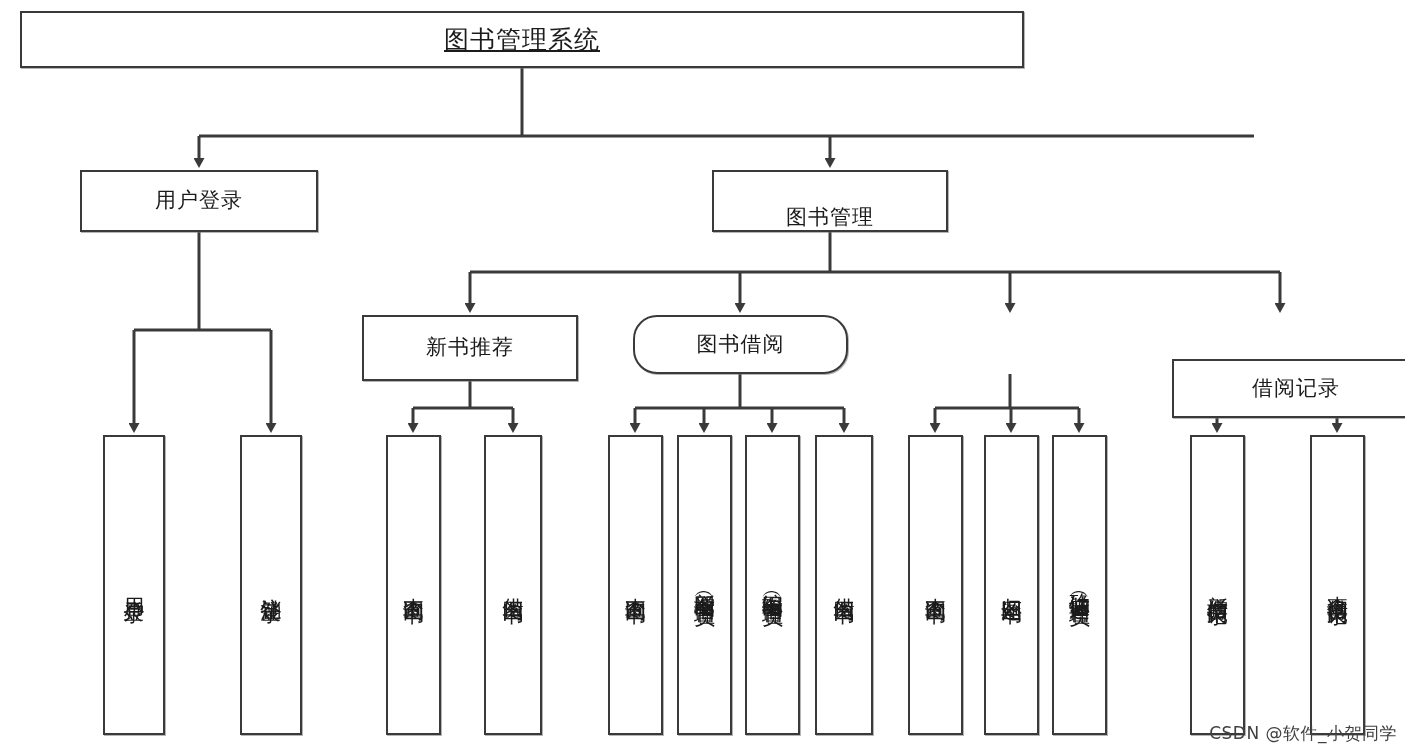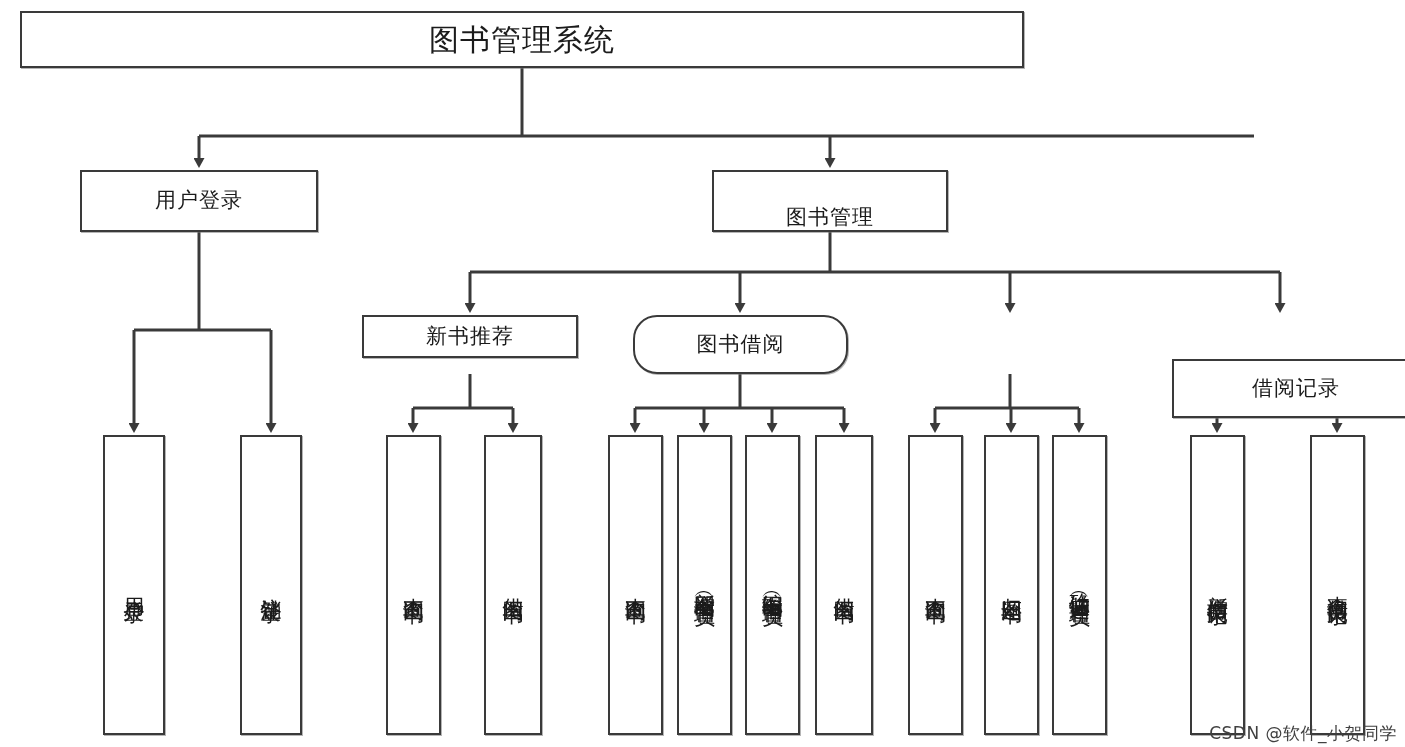--- a/index.html
+++ b/index.html
@@ -46,21 +46,22 @@
     line-height: 1.15;
     letter-spacing: 1px;
   }
   .node.vert .vtext {
     writing-mode: vertical-rl;
     text-orientation: upright;
     white-space: nowrap;
     letter-spacing: 2px;
   }
   .node.root {
-    font-size: 30px;
+    font-size: 25px;
+    text-decoration: underline;
   }
   .watermark {
     position: absolute;
     right: 8px;
     bottom: 2px;
     font-size: 17px;
     color: #404040;
     letter-spacing: 0.5px;
     white-space: nowrap;
   }
@@ -127,21 +128,21 @@
     <span>图书管理系统</span>
   </div>
 
   <div class="node horiz" style="left:80px; top:170px; width:238px; height:62px;">
     <span>用户登录</span>
   </div>
   <div class="node horiz" style="left:712px; top:170px; width:236px; height:62px;align-items:flex-end;">
     <span>图书管理</span>
   </div>
 
-  <div class="node horiz" style="left:362px; top:315px; width:216px; height:43px;">
+  <div class="node horiz" style="left:362px; top:315px; width:216px; height:66px;">
     <span>新书推荐</span>
   </div>
   <div class="node horiz" style="left:633px; top:315px; width:215px; height:59px;border-radius:24px;">
     <span>图书借阅</span>
   </div>
   <div class="node horiz" style="left:1172px; top:315px; width:248px; height:59px;margin-top:44px;">
     <span>借阅记录</span>
   </div>
 
   <div class="node vert" style="left:103px; top:435px; width:62px; height:300px;">

